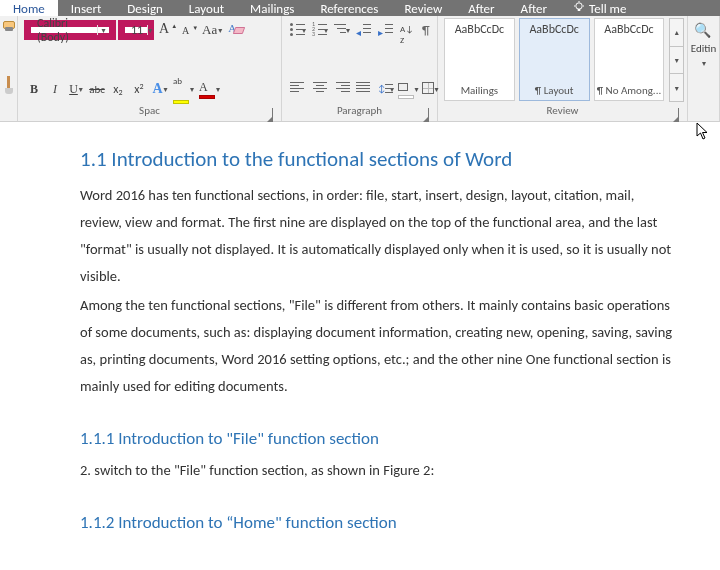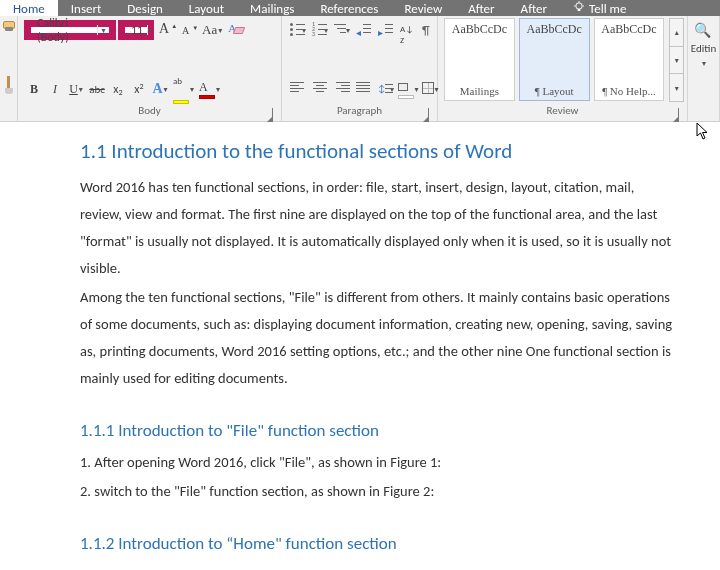--- a/index.html
+++ b/index.html
@@ -167,21 +167,20 @@
 .style-preview-big {
   width:62px; border:1px solid #d0d0d0; background:#fff;
   display:flex; align-items:center; justify-content:center;
 }
 .style-preview-big .aa { font-family:"Times New Roman",serif; color:#3a72c9; font-size:30px; }
 .style-preview-big .aa .sm { font-size:22px; }
 .style-tile {
   width:72px; border:1px solid #d0d0d0; background:#fff;
   display:flex; flex-direction:column; align-items:center; justify-content:space-between;
   padding:3px 2px 3px;
-  font-family:Liberation Serif, serif;
 }
 .style-tile.selected { border:1px solid #9db9dc; background:#e3edf9;}
 .style-sample{ font-size:12px; color:#444;}
 .style-name{ font-size:11px; color:#555; overflow:hidden; white-space:nowrap; text-overflow:ellipsis; width:100%; text-align:center;}
 .styles-spinner{ width:15px; display:flex; flex-direction:column; margin-left:1px;}
 .styles-spinner div{flex:1;border:1px solid #c4c4c4;display:flex;align-items:center;justify-content:center;font-size:8px;color:#555;background:#f4f4f4;margin-bottom:-1px;}
 
 
 .group.editing { width:32px; }
 .editing-body{ display:flex; flex-direction:column; align-items:center; padding-top:6px; gap:3px;}
@@ -191,21 +190,21 @@
 
 .doc {
   padding: 6px 44px 0 80px;
   overflow: hidden;
 }
 .h1 {
   color: #2e74b5;
   font-family: Calibri, Arial, sans-serif;
   font-size: 21px;
   font-weight: 400;
-  margin: 10px 0 10px;
+  margin: 18px 0 10px;
 }
 .h2 {
   color: #2e74b5;
   font-family: Calibri, Arial, sans-serif;
   font-size: 17px;
   font-weight: 400;
   margin: 28px 0 8px;
 }
 .p {
   font-family: Calibri, Arial, sans-serif;
@@ -329,21 +328,21 @@
           <span class="highlight-swatch"><span class="hl-pen"></span><span class="hl-bar"></span></span>
             <span class="caret">▾</span>
         </div>
         <div class="btn split">
           <span><span class="fc-letter">A</span><span class="fc-bar"></span></span>
             <span class="caret">▾</span>
         </div>
       </div>
     </div>
     <div class="group-label">
-      <span>Body</span>
+      <span>Spac</span>
       <span class="group-corner"><span class="dialog-launcher"></span></span>
     </div>
   </div>
 
   <div class="group para">
     <div class="group-body">
       <div class="font-row">
         <div class="btn split">
           <span class="icon-bullets">
             <span class="dot" style="top:0"></span>
@@ -461,21 +460,21 @@
         <div class="style-tile">
           <span class="style-sample">AaBbCcDc</span>
           <span class="style-name">Mailings</span>
         </div>
         <div class="style-tile selected">
           <span class="style-sample">AaBbCcDc</span>
           <span class="style-name">¶ Layout</span>
         </div>
         <div class="style-tile">
           <span class="style-sample">AaBbCcDc</span>
-          <span class="style-name">¶ No Help...</span>
+          <span class="style-name">¶ No Among...</span>
         </div>
         <div class="styles-spinner">
           <div>▴</div>
           <div>▾</div>
           <div>▾</div>
         </div>
       </div>
     </div>
     <div class="group-label">
       <span>Review</span>
@@ -492,20 +491,19 @@
     <div class="group-label"></div>
   </div>
 
 </div>
 
 <div class="doc">
   <div class="h1">1.1 Introduction to the functional sections of Word</div>
   <div class="p">Word 2016 has ten functional sections, in order: file, start, insert, design, layout, citation, mail, review, view and format. The first nine are displayed on the top of the functional area, and the last "format" is usually not displayed. It is automatically displayed only when it is used, so it is usually not visible.</div>
   <div class="p">Among the ten functional sections, "File" is different from others. It mainly contains basic operations of some documents, such as: displaying document information, creating new, opening, saving, saving as, printing documents, Word 2016 setting options, etc.; and the other nine One functional section is mainly used for editing documents.</div>
   <div class="h2">1.1.1 Introduction to "File" function section</div>
-  <div class="p">1. After opening Word 2016, click "File", as shown in Figure 1:</div>
   <div class="p">2. switch to the "File" function section, as shown in Figure 2:</div>
   <div class="h2">1.1.2 Introduction to “Home" function section</div>
 </div>
 
 <svg class="cursor" viewBox="0 0 14 18">
   <path d="M1 1 L1 14 L4.5 11 L7 17 L9 16 L6.5 10.5 L11 10.5 Z" fill="#fff" stroke="#000" stroke-width="1"></path>
 </svg>
 
 </body></html>

